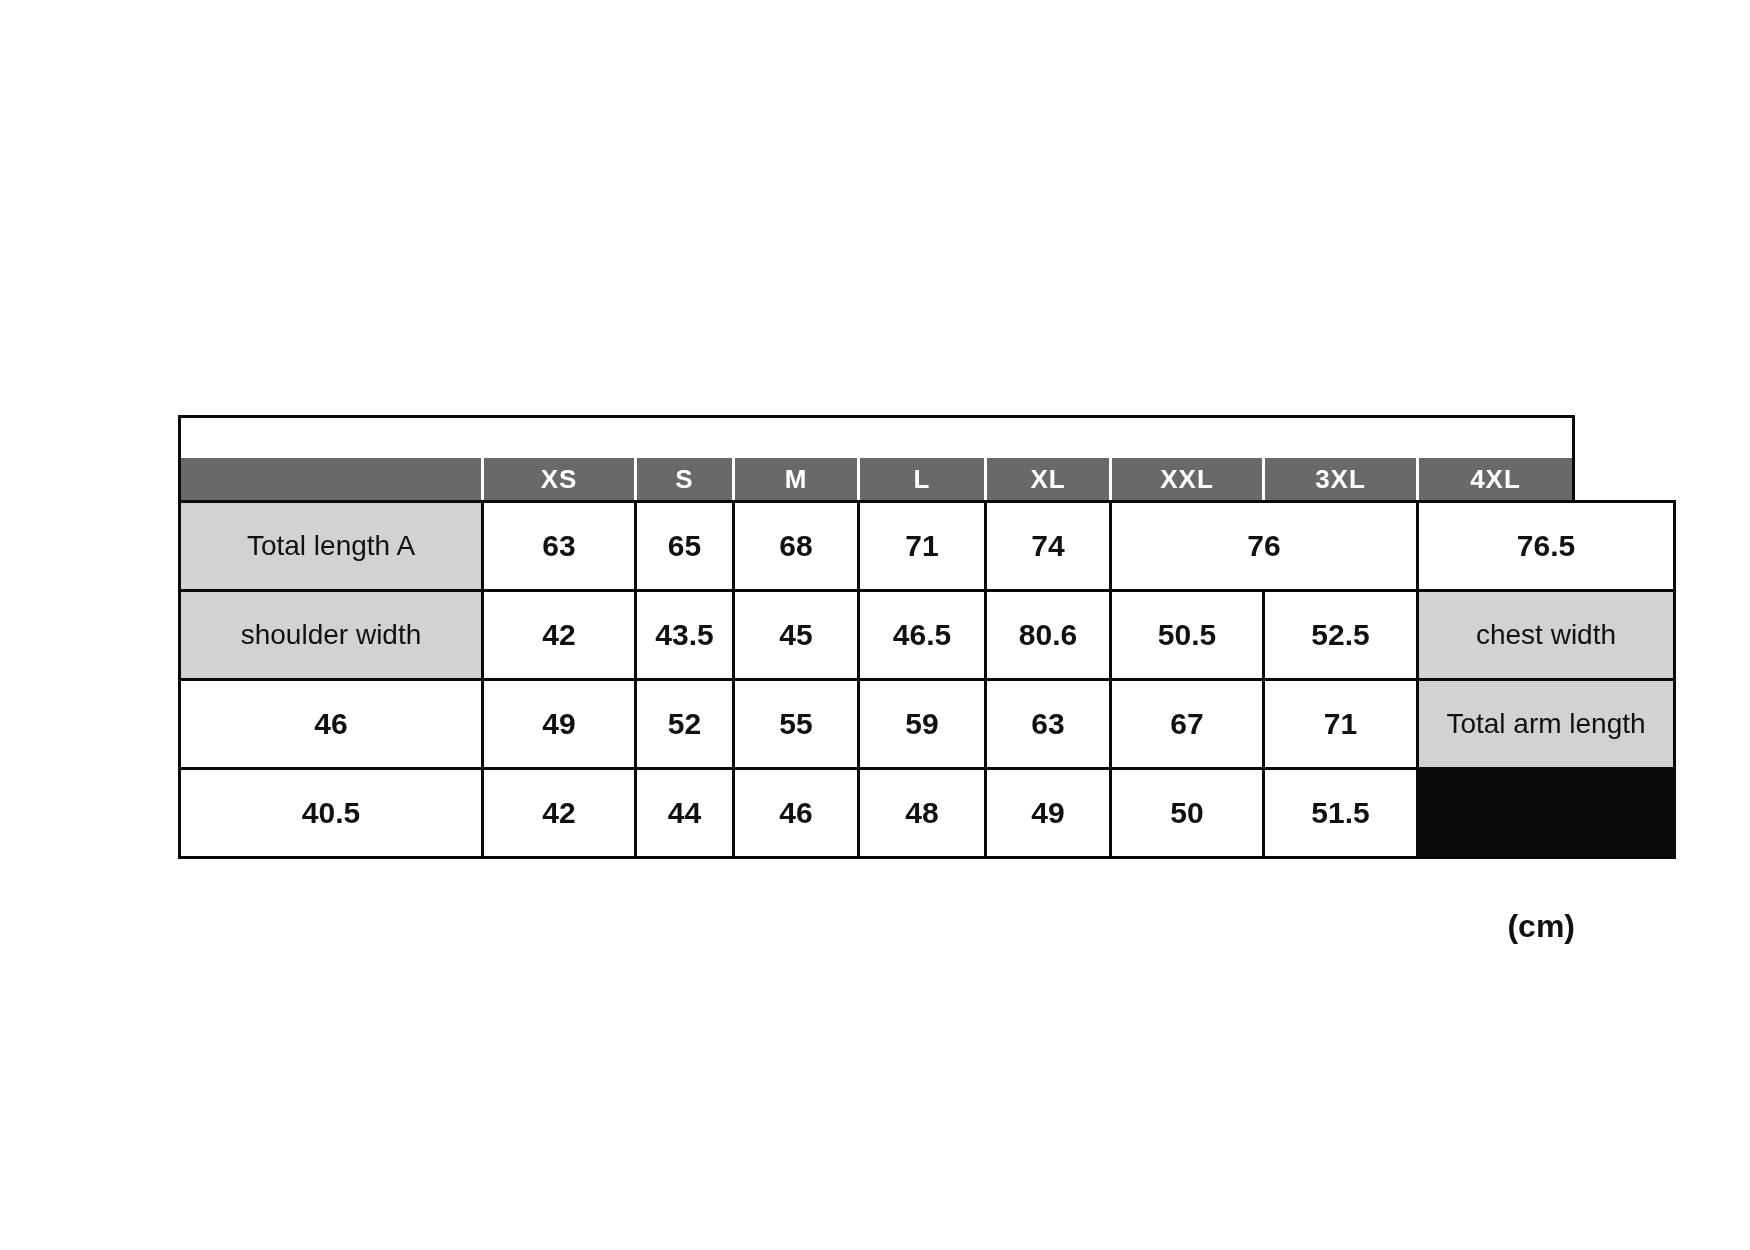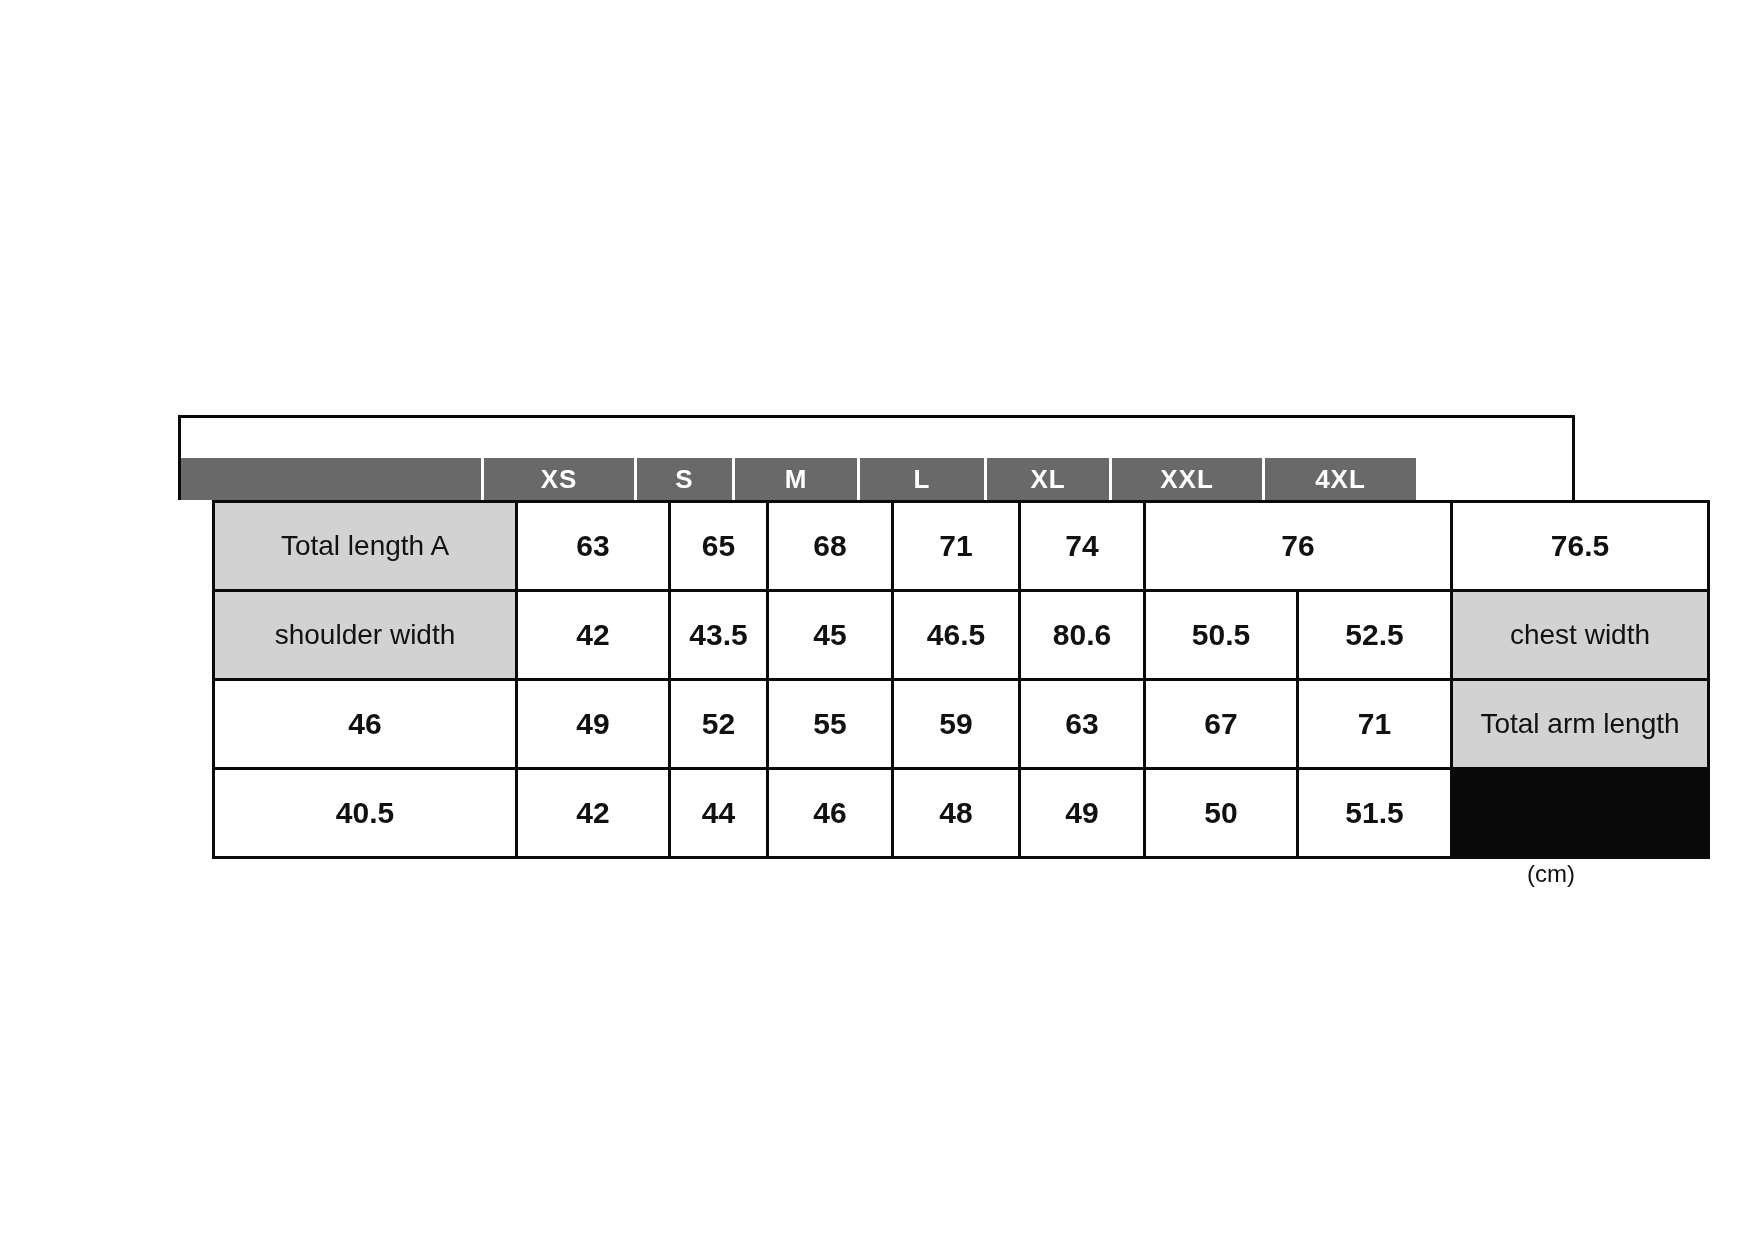--- a/index.html
+++ b/index.html
@@ -31,52 +31,52 @@
     font-weight:700;font-size:26px;letter-spacing:1px;margin-top:40px;
   }
   .tbody{
     display:grid;
     grid-template-columns:300px 150px 95px 122px 124px 122px 150px 151px 1fr;
     grid-template-rows:repeat(4,86px);
     gap:3px;
     background:var(--grid-line);
     padding:3px;
     width:1498px;
-    margin-left:34px;
   }
   .td{
     background:var(--cell-bg);
     display:flex;align-items:center;justify-content:center;
     font-weight:700;font-size:30px;
   }
   .rowlabel{
     background:var(--label-bg);
     font-weight:400;font-size:28px;
   }
   .span2{grid-column:span 2;}
   .unit{
-    position:absolute;right:175px;top:860px;
-    font-size:24px;font-weight:400;
+    position:absolute;right:175px;top:908px;
+    font-size:32px;font-weight:700;
   }
 </style>
 </head>
 <body>
 
 <div class="canvas">
 
   <div class="size-table">
 
     <div class="thead">
       <div class="th"></div>
       <div class="th">XS</div>
       <div class="th">S</div>
       <div class="th">M</div>
       <div class="th">L</div>
       <div class="th">XL</div>
       <div class="th">XXL</div>
+      <div class="th">3XL</div>
       <div class="th">4XL</div>
     </div>
 
     <div class="tbody">
 
       <div class="td rowlabel">Total length A</div>
       <div class="td">63</div>
       <div class="td">65</div>
       <div class="td">68</div>
       <div class="td">71</div>

